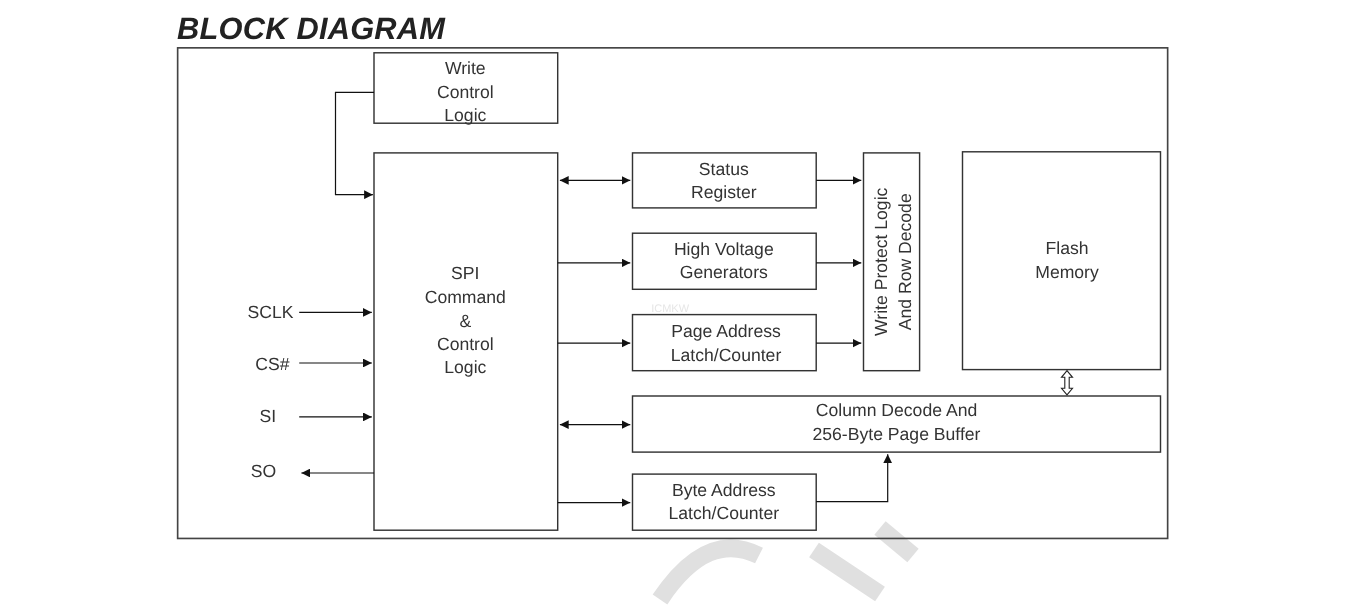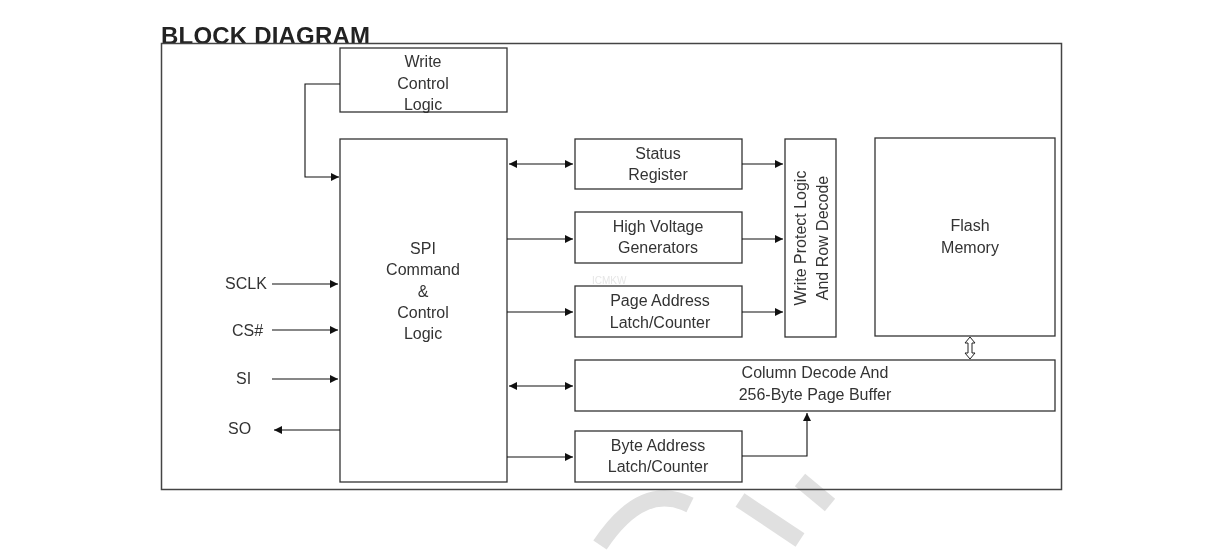--- a/index.html
+++ b/index.html
@@ -1,17 +1,17 @@
 <!DOCTYPE html>
 <html><head>
   <meta charset="utf-8">
   <style>
     html, body { margin: 0; padding: 0; background: #ffffff; }
     body { width: 1224px; height: 559px; position: relative; overflow: hidden; font-family: "Liberation Sans", sans-serif; }
-    .title { position: absolute; left: 161px; top: 22px; font-size: 24px; font-weight: bold; color: #222222; letter-spacing: 0.2px; }
+    .title { position: absolute; left: 161px; top: 10px; font-size: 28px; font-weight: bold; color: #222222; letter-spacing: 0.2px; font-style: italic; }
     svg { position: absolute; left: 0; top: 0; }
     .box { fill: #ffffff; stroke: #333333; stroke-width: 1.3; }
     .frame { fill: none; stroke: #444444; stroke-width: 1.5; }
     .wire { fill: none; stroke: #111111; stroke-width: 1.1; }
     .lbl { font-family: "Liberation Sans", sans-serif; font-size: 16px; fill: #333333; }
     .sig { font-family: "Liberation Sans", sans-serif; font-size: 16px; fill: #333333; }
     .wm { font-family: "Liberation Sans", sans-serif; font-size: 10px; fill: #e6e6e6; }
     .wm-shape { fill: none; stroke: #e0e0e0; stroke-width: 16; }
   </style>
 </head>

